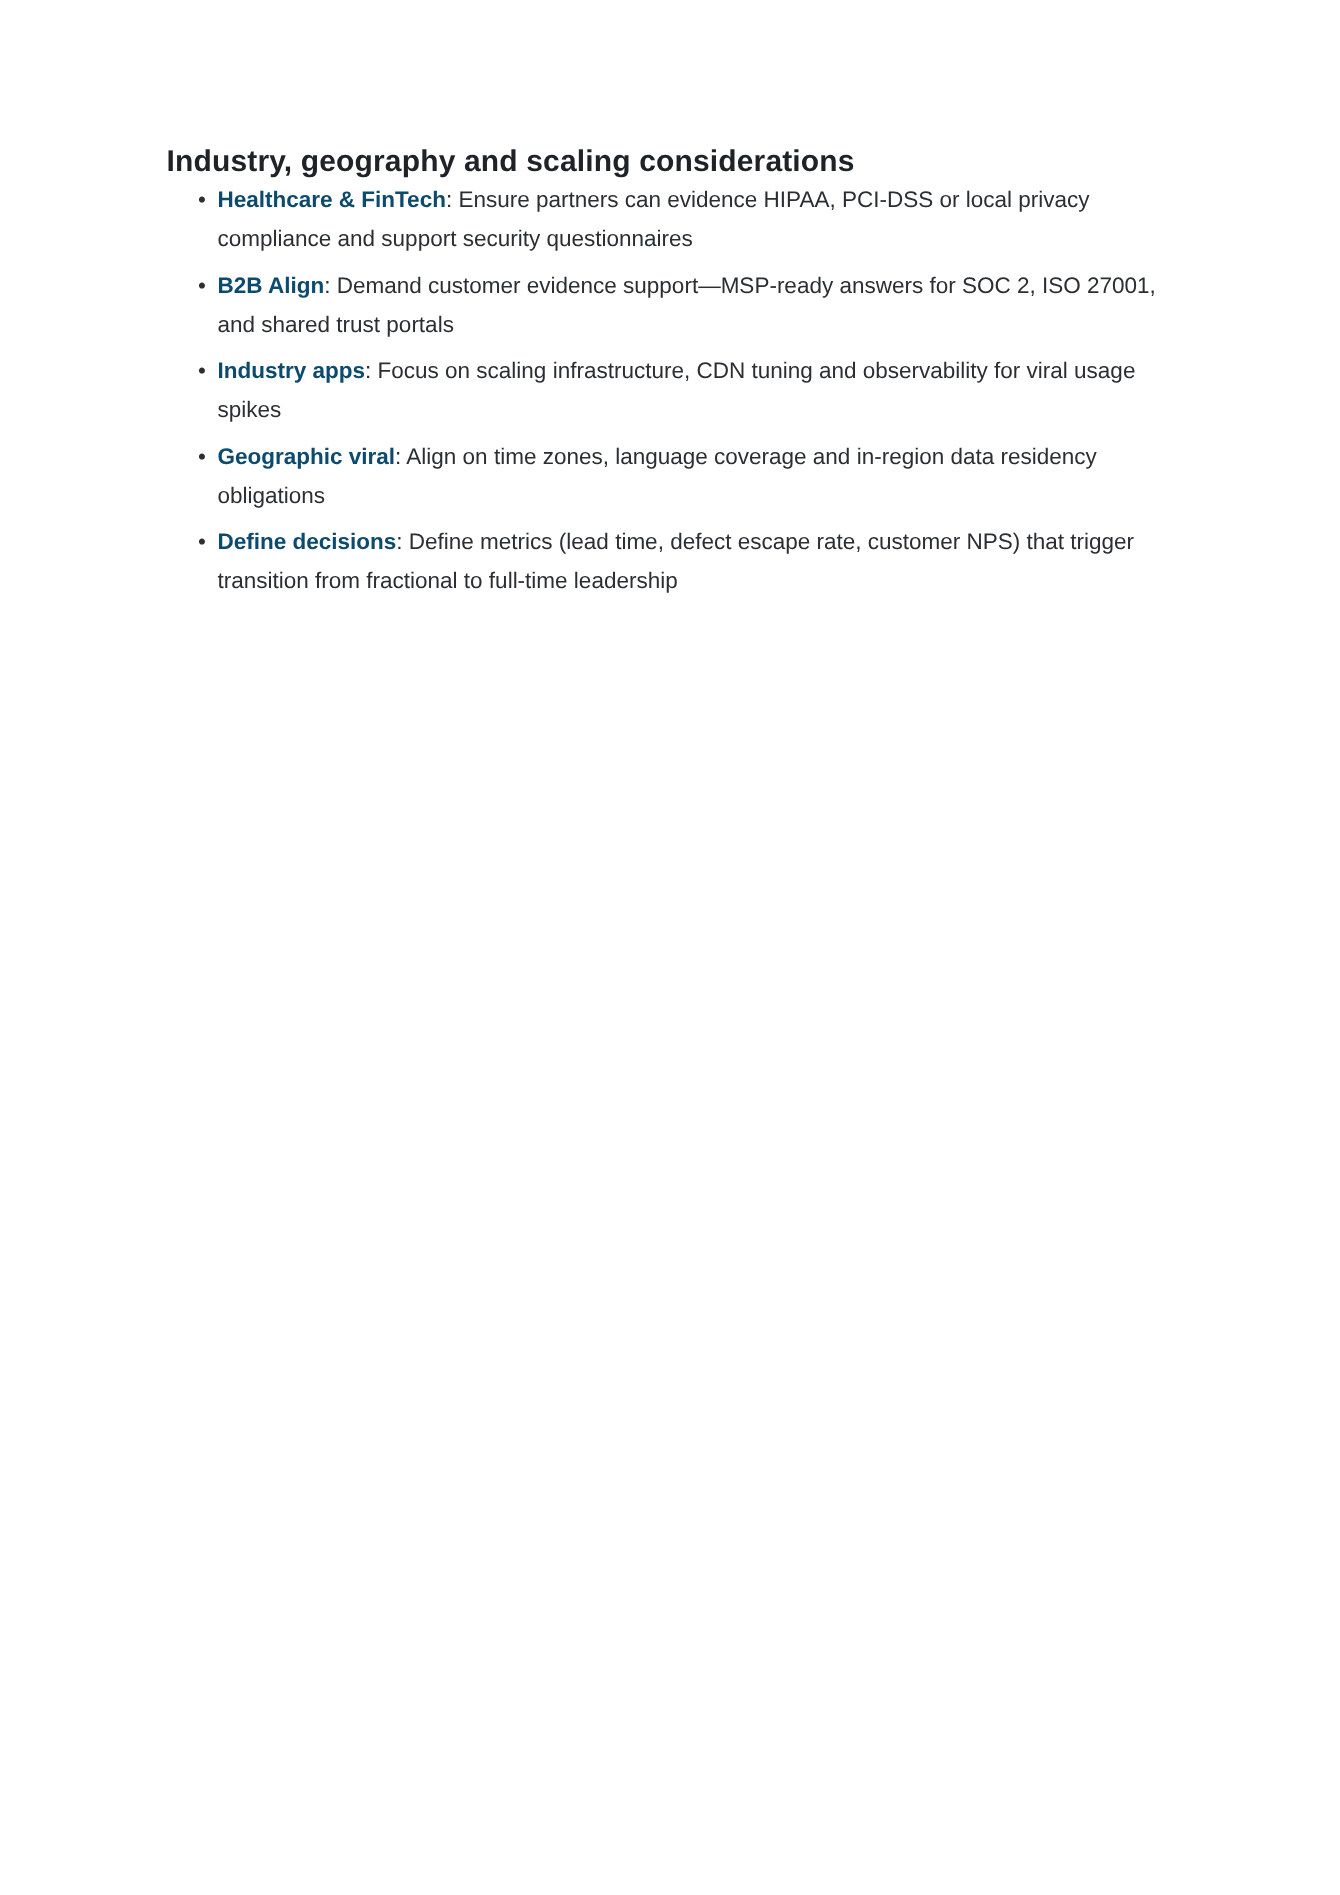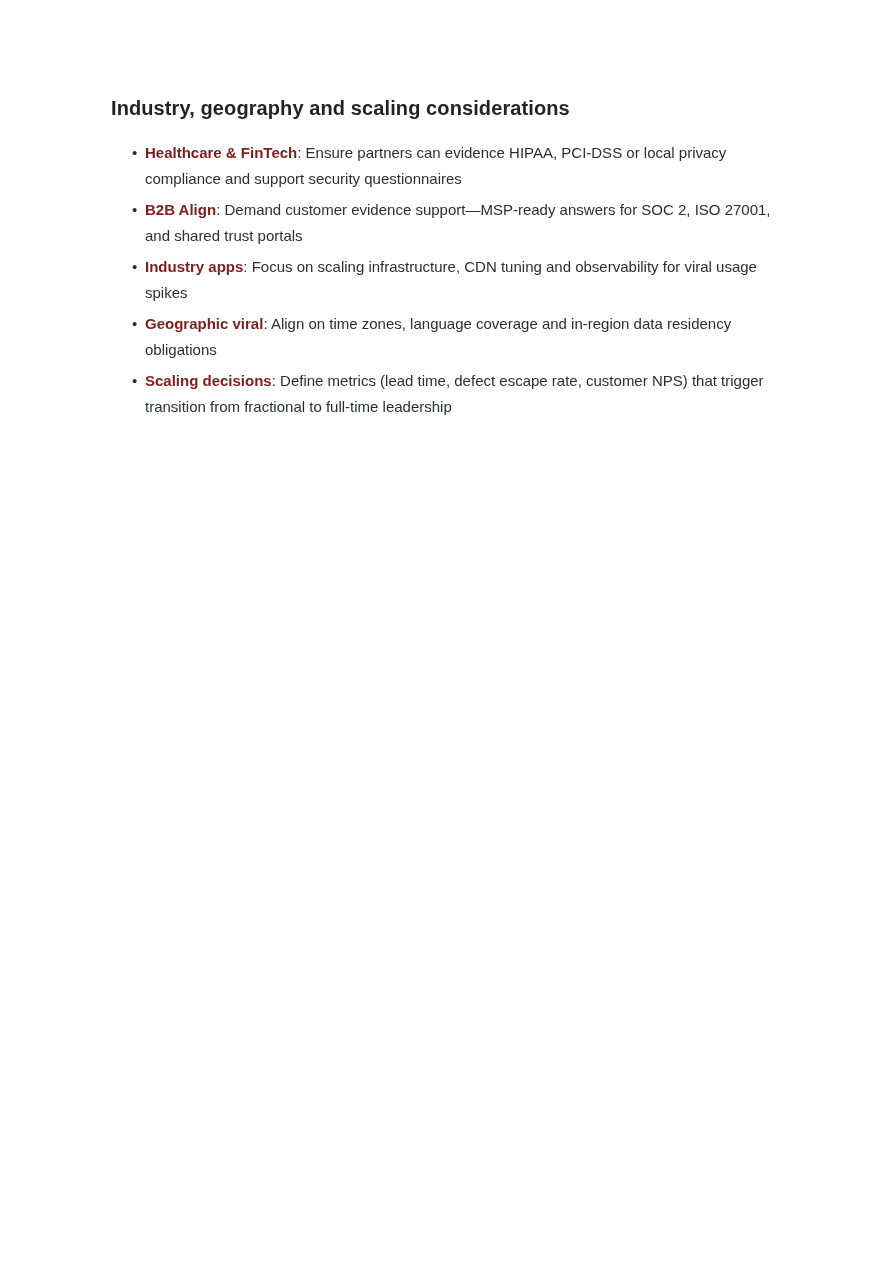--- a/index.html
+++ b/index.html
@@ -16,21 +16,20 @@
     overflow: hidden;
   }
   .content {
     padding: 96px 110px 0 111px;
   }
   h1.doc-heading {
     font-size: 20px;
     font-weight: 700;
     color: #1f2328;
     line-height: 1.25;
-    margin-bottom: 19px;
     letter-spacing: 0.1px;
   }
   ul.doc-list {
     list-style: none;
     margin: 0;
     padding-left: 34px;
   }
   ul.doc-list li {
     position: relative;
     font-size: 15px;
@@ -42,21 +41,21 @@
   ul.doc-list li .bullet-marker {
     position: absolute;
     left: -13px;
     top: 0;
     color: #2b2f33;
     font-size: 15px;
     line-height: 26px;
   }
   ul.doc-list li .term {
     font-weight: 700;
-    color: #7f1d1d;
+    color: #0c4a6e;
   }
 </style>
 </head>
 <body>
 
 <div class="page">
   <div class="content">
 
     <h1 class="doc-heading">Industry, geography and scaling considerations</h1>
 
@@ -72,18 +71,18 @@
 
       <li>
         <span class="bullet-marker">•</span><span class="term">Industry apps</span><span>: Focus on scaling infrastructure, CDN tuning and observability for viral usage spikes</span>
       </li>
 
       <li>
         <span class="bullet-marker">•</span><span class="term">Geographic viral</span><span>: Align on time zones, language coverage and in-region data residency obligations</span>
       </li>
 
       <li>
-        <span class="bullet-marker">•</span><span class="term">Scaling decisions</span><span>: Define metrics (lead time, defect escape rate, customer NPS) that trigger transition from fractional to full-time leadership</span>
+        <span class="bullet-marker">•</span><span class="term">Define decisions</span><span>: Define metrics (lead time, defect escape rate, customer NPS) that trigger transition from fractional to full-time leadership</span>
       </li>
 
     </ul>
   </div>
 </div>
 
 </body></html>

